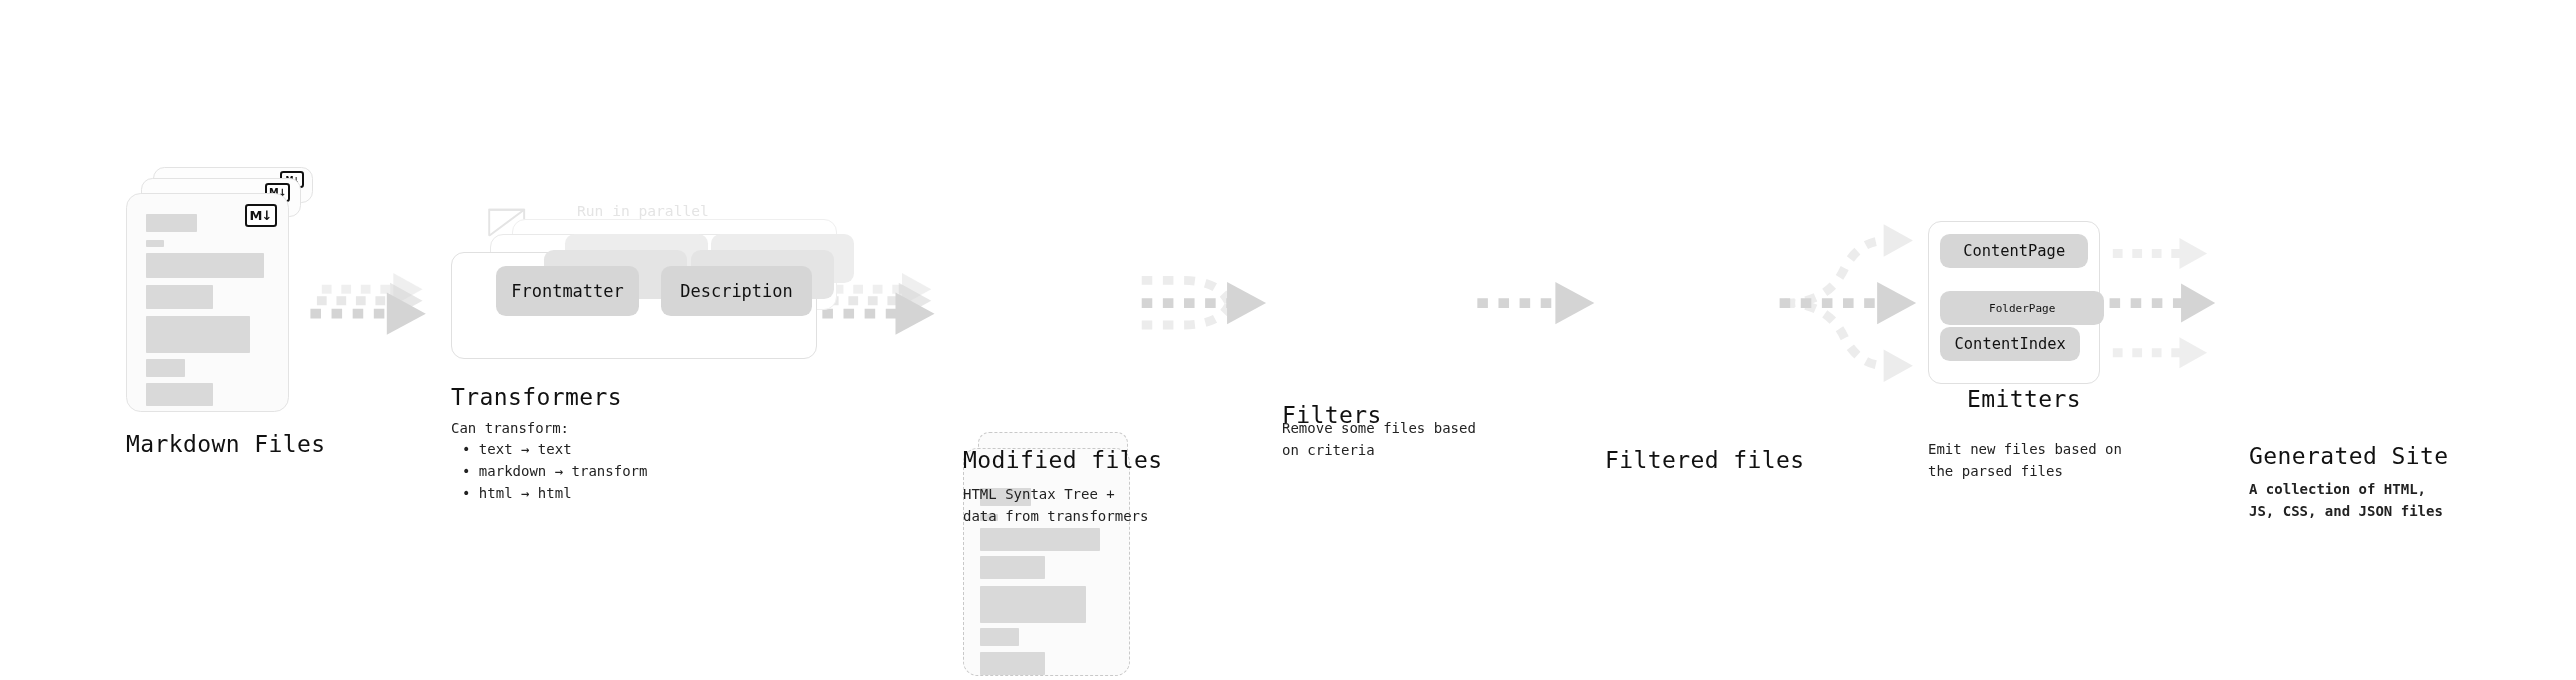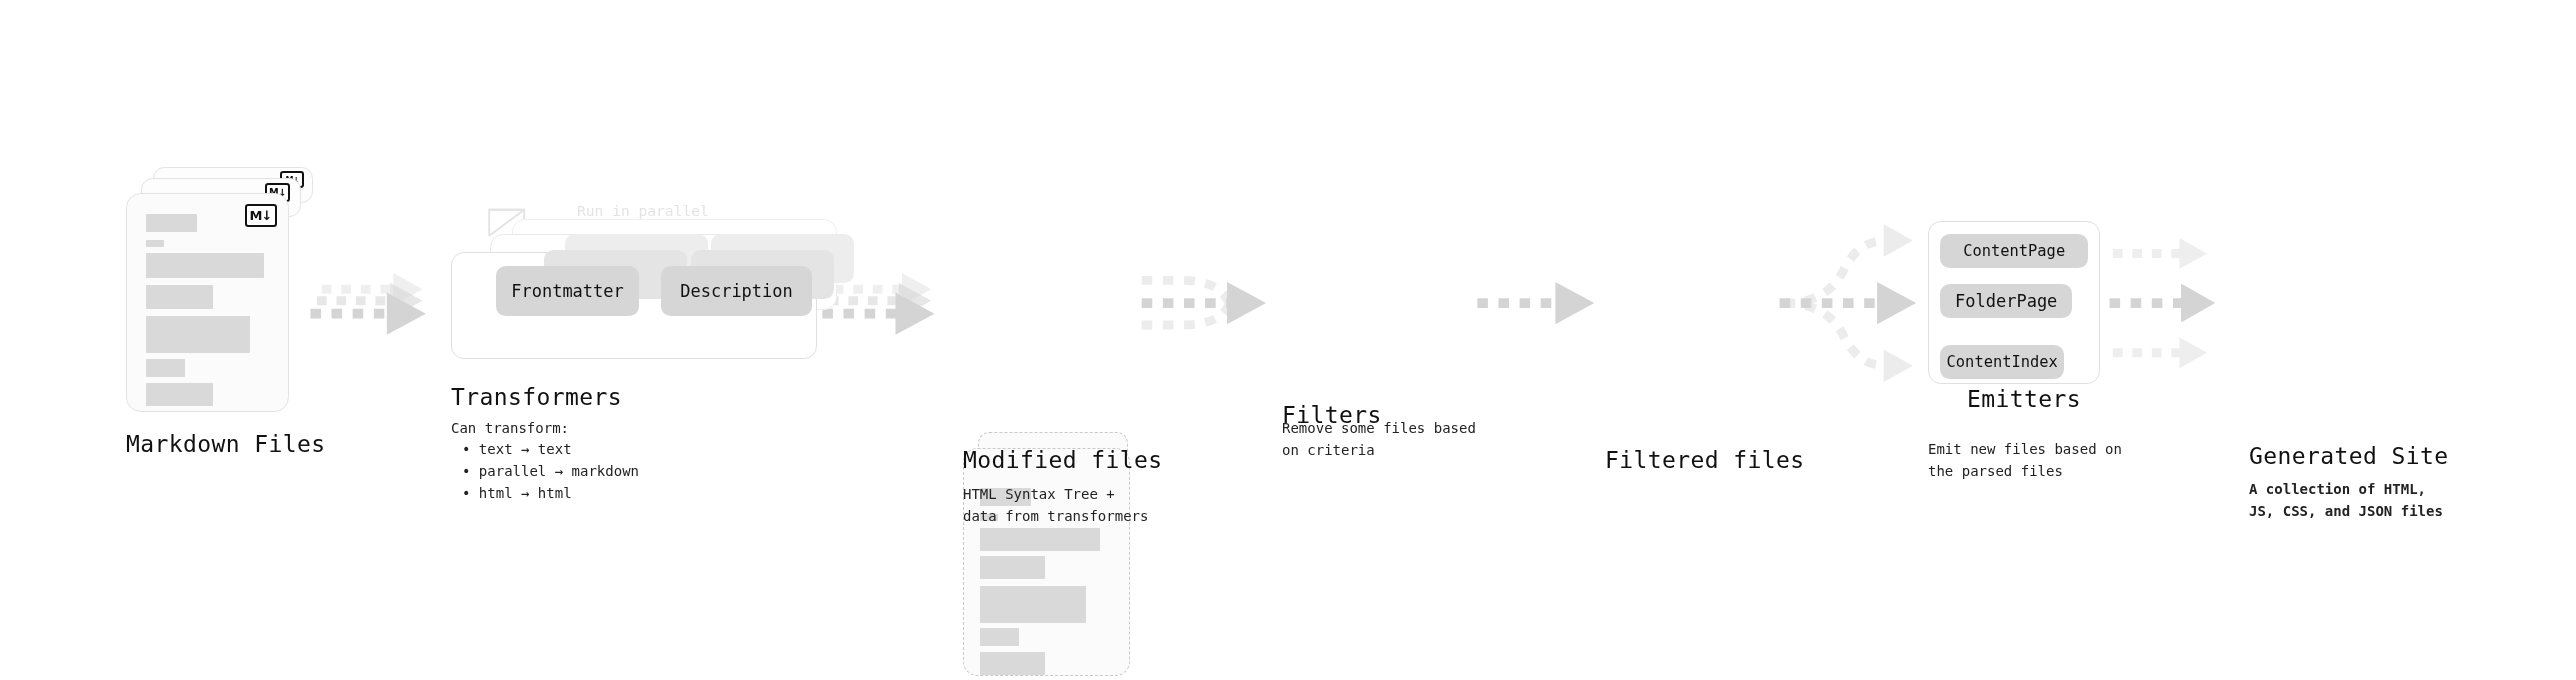--- a/index.html
+++ b/index.html
@@ -217,21 +217,21 @@
 
     <div class="chip" style="left:45px;top:47px;width:143px;height:50px;">Frontmatter</div>
     <div class="chip" style="left:210px;top:47px;width:151px;height:50px;">Description</div>
   </div>
 
   <div class="ghost-label" style="left:532px;top:202px;margin-left:45px;">Run in parallel</div>
 
   <div class="title" style="left:451px;top:384px;text-align:center;">Transformers</div>
   <div class="sub" style="left:451px;top:418px;">Can transform:</div>
   <div class="sub" style="left:462px;top:439px;">• text → text</div>
-  <div class="sub" style="left:462px;top:461px;">• parallel → markdown</div>
+  <div class="sub" style="left:462px;top:461px;">• markdown → transform</div>
   <div class="sub" style="left:462px;top:483px;">• html → html</div>
 
   <div class="node docstack" style="left:963px;top:180px;width:187px;height:252px;">
 
     <div class="doc dashed" style="left:14.6px;top:0px;width:150px;height:36px;border-radius:11.4px;"></div>
 
     <div class="doc dashed" style="left:0px;top:16.3px;width:167px;height:228px;">
       <div class="doc-body">
         <div class="bar" style="left:16.3px;top:39px;width:51px;height:18px;"></div>
         <div class="bar" style="left:16.3px;top:65px;width:18px;height:6.5px;"></div>
@@ -252,22 +252,22 @@
 
   <div class="title" style="left:1282px;top:402px;">Filters</div>
   <div class="sub" style="left:1282px;top:418px;">Remove some files based
 on criteria</div>
 
   <div class="title" style="left:1605px;top:447px;">Filtered files</div>
 
   <div class="node" style="left:1928px;top:221px;width:187px;height:171px;">
     <div class="pbox" style="left:0px;top:0px;width:172px;height:163px;"></div>
     <div class="chip" style="left:12.2px;top:13px;width:148px;height:34px;font-size:15.4px;">ContentPage</div>
-    <div class="chip" style="left:12.2px;top:63px;width:132px;height:34px;font-size:17px;">FolderPage</div>
-    <div class="chip" style="left:12.2px;top:106px;width:124px;height:34px;font-size:15.4px;margin-top:18px;">ContentIndex</div>
+    <div class="chip" style="left:12.2px;top:70px;width:164px;height:34px;font-size:11px;">FolderPage</div>
+    <div class="chip" style="left:12.2px;top:106px;width:140px;height:34px;font-size:15.4px;">ContentIndex</div>
   </div>
 
   <div class="title" style="left:1928px;top:386px;margin-left:39px;">Emitters</div>
   <div class="sub" style="left:1928px;top:439px;">Emit new files based on
 the parsed files</div>
 
   <div class="title" style="left:2249px;top:443px;">Generated Site</div>
   <div class="sub" style="left:2249px;top:479px;font-weight:bold;">A collection of HTML,
 JS, CSS, and JSON files</div>
 

